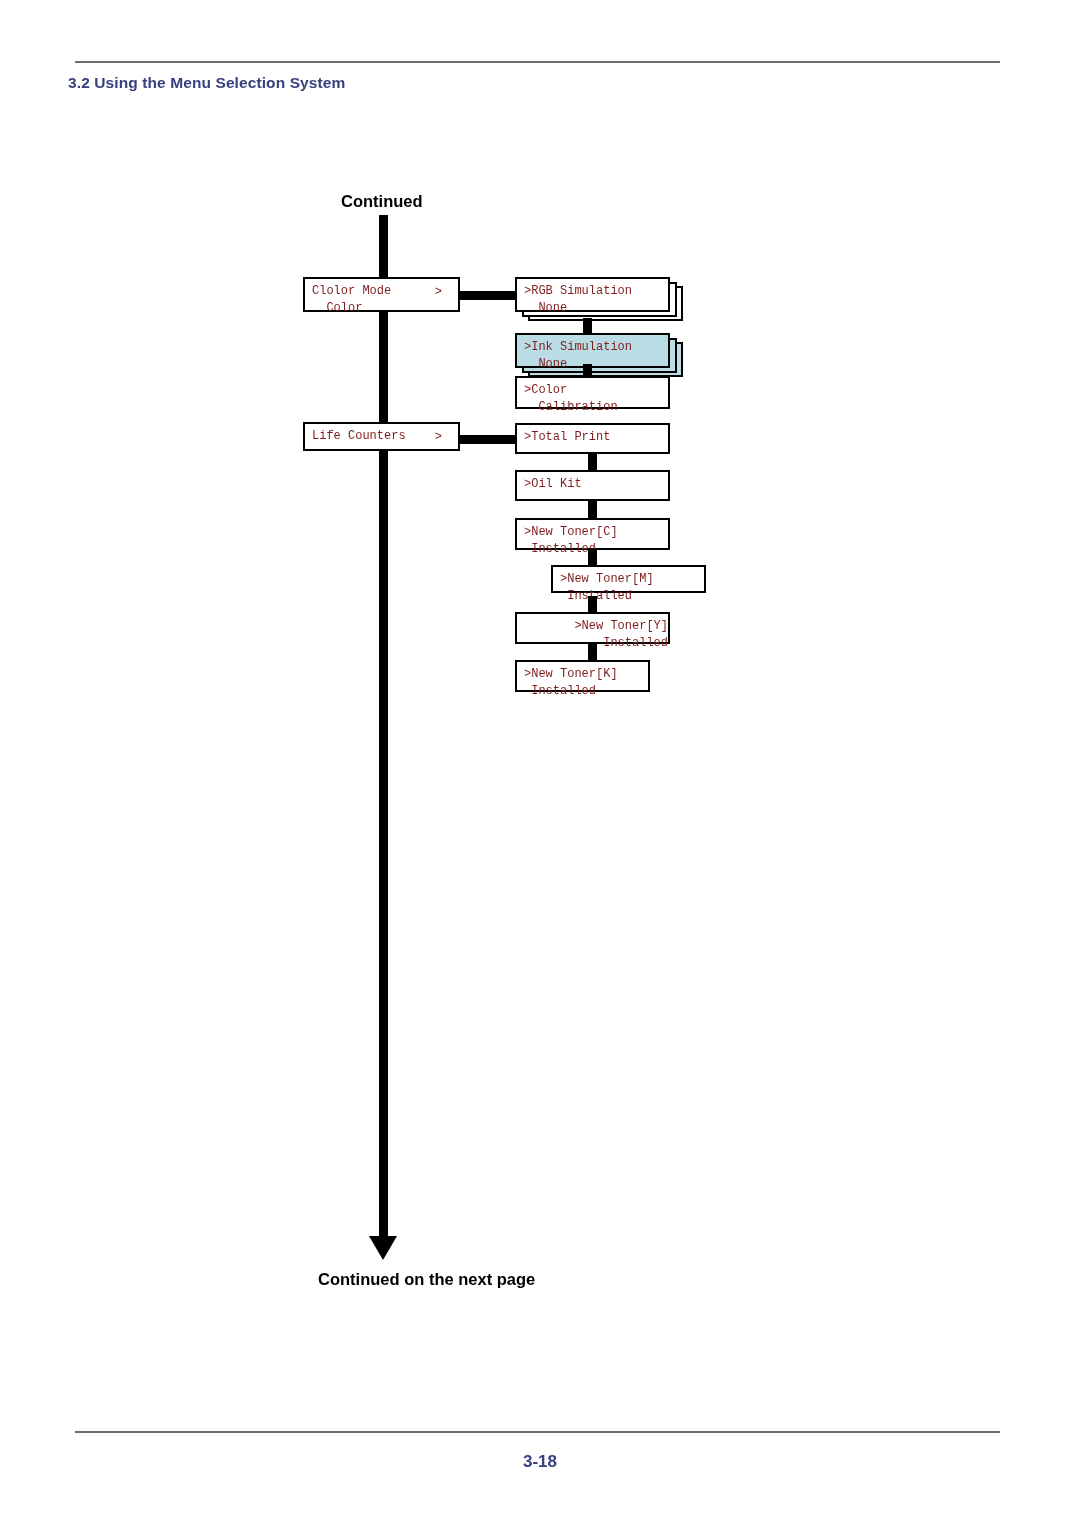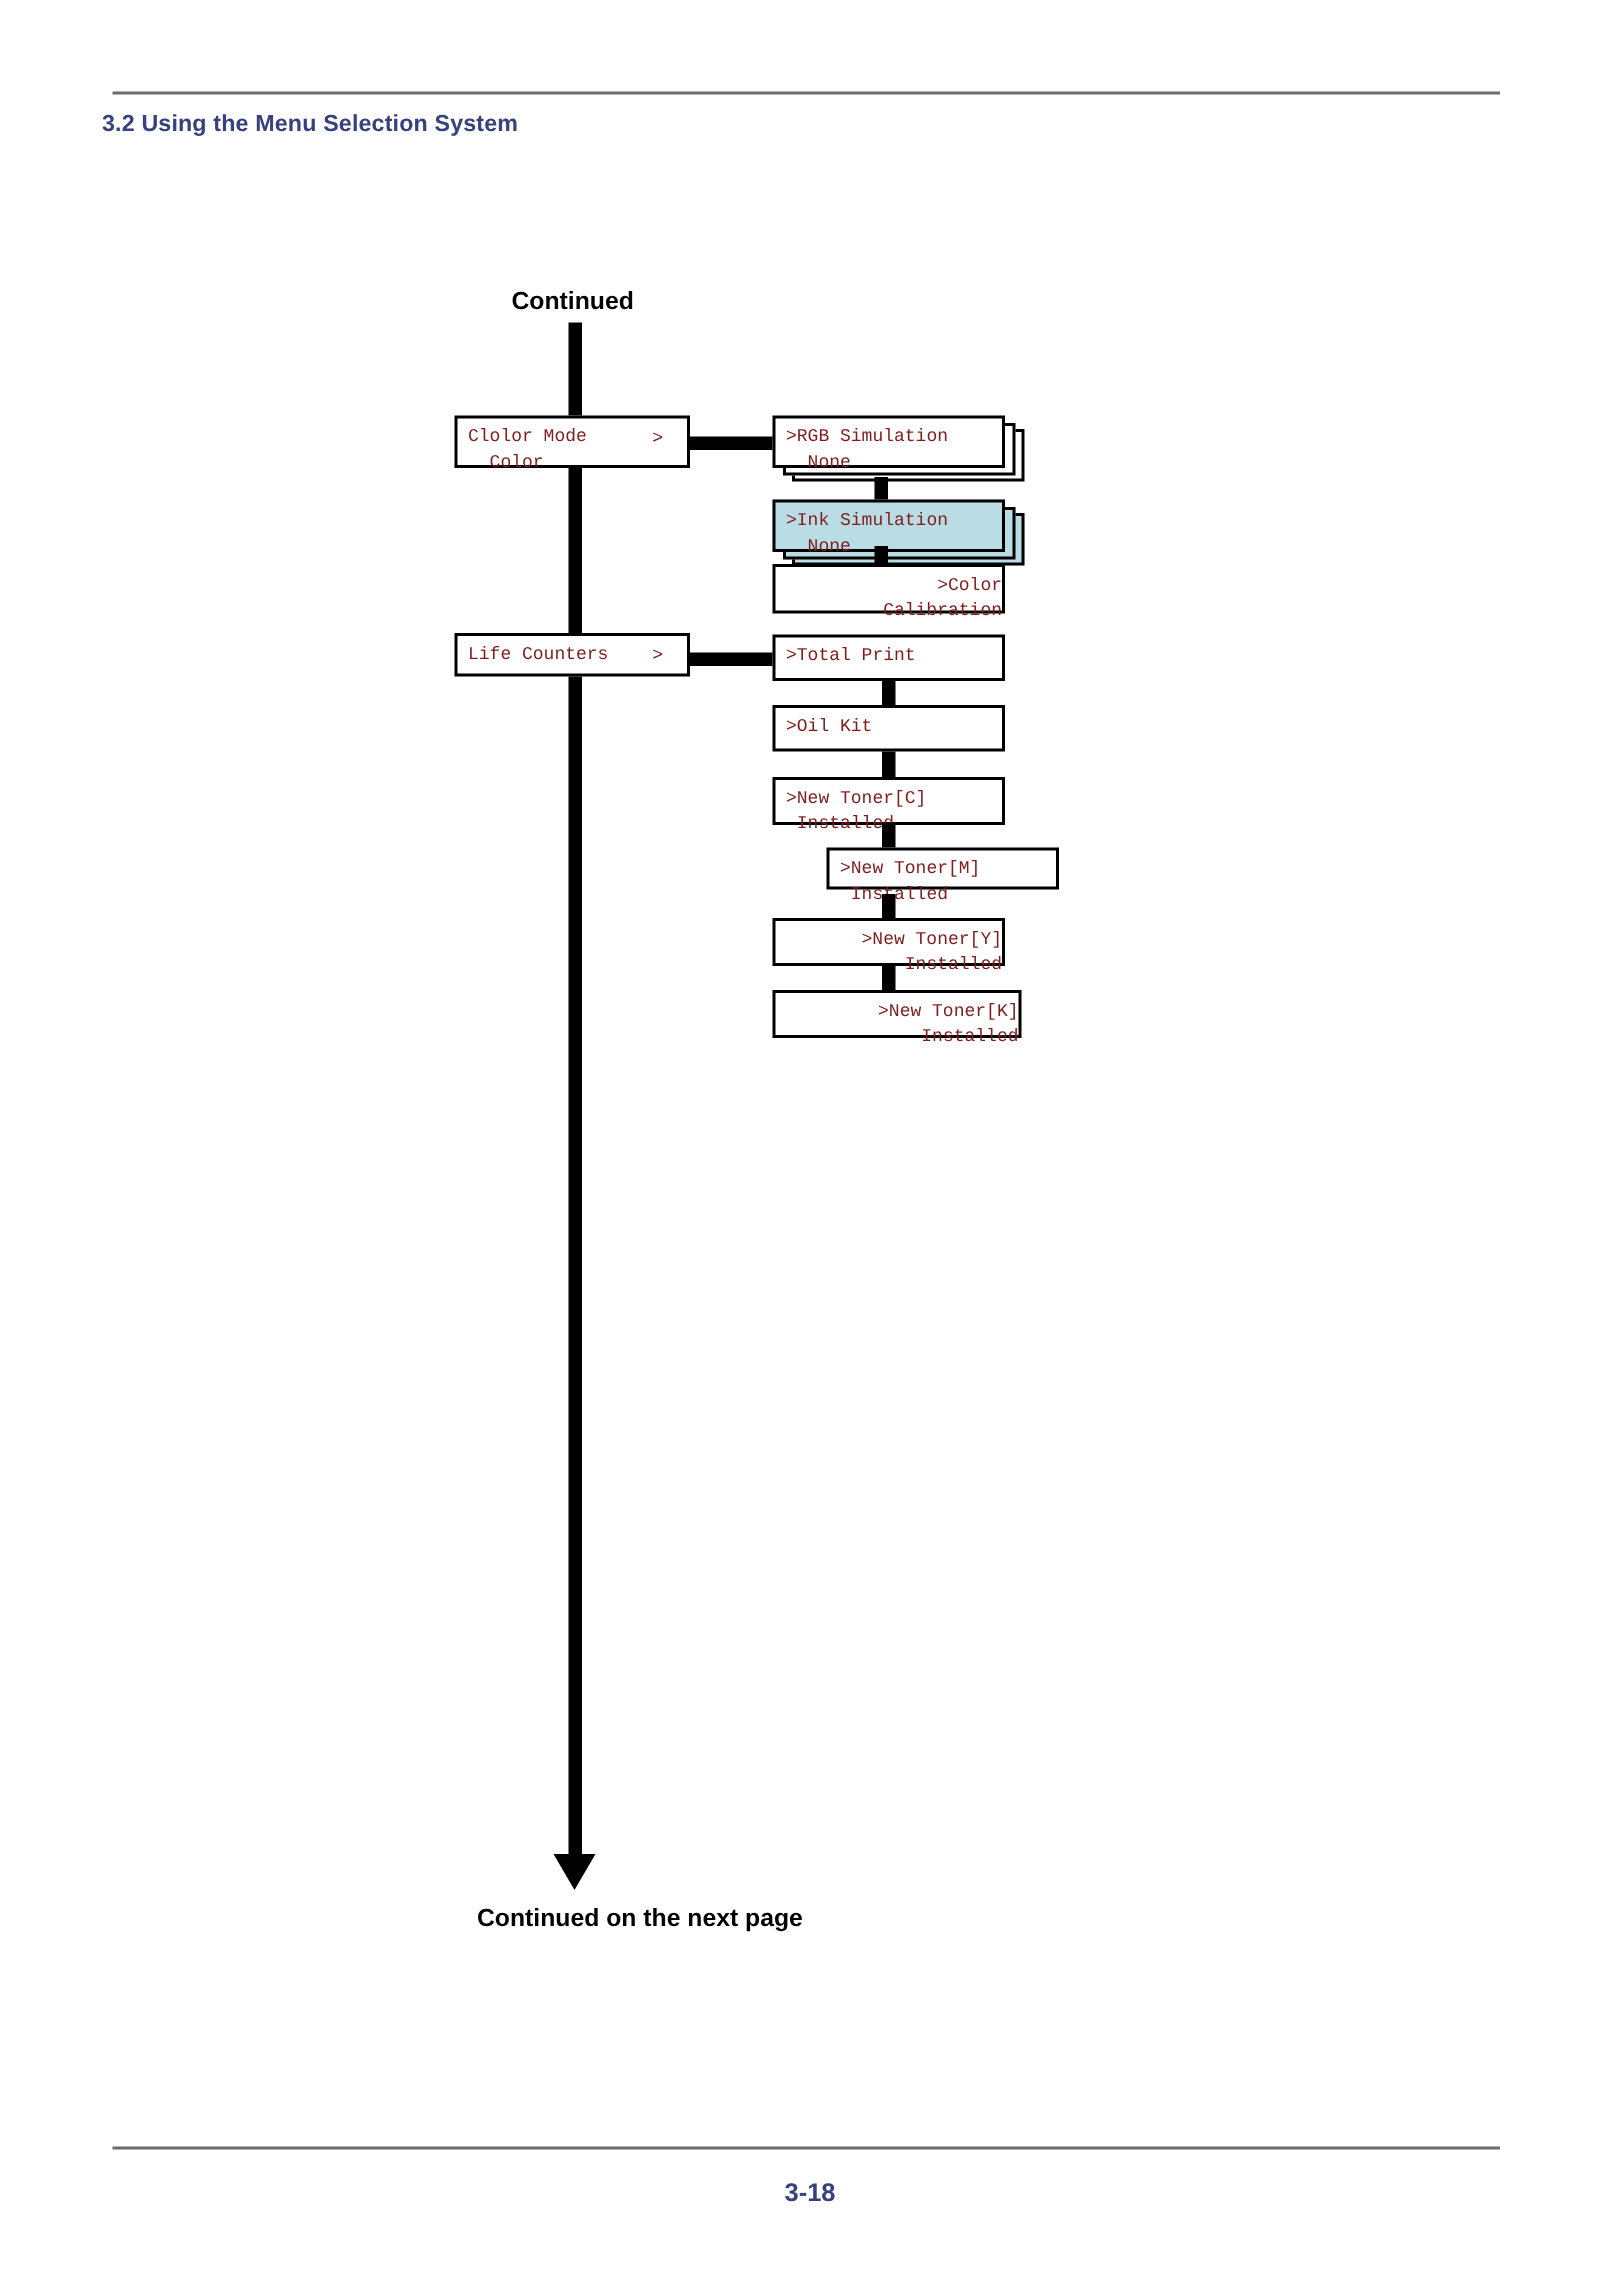--- a/index.html
+++ b/index.html
@@ -175,21 +175,21 @@
     <span class="ln">  None</span>
   </div>
 
   <div class="stack s2 tinted" style="left:528px; top:342px; width:155px; height:35px;"></div>
   <div class="stack tinted" style="left:522px; top:338px; width:155px; height:35px;"></div>
   <div class="lcdbox tinted" id="box-ink-simulation" style="left:515px; top:333px; width:155px; height:35px;">
     <span class="ln">&gt;Ink Simulation</span>
     <span class="ln">  None</span>
   </div>
 
-  <div class="lcdbox" id="box-color-calibration" style="left:515px; top:376px; width:155px; height:33px;text-align:right;">
+  <div class="lcdbox" id="box-color-calibration" style="left:515px; top:376px; width:155px; height:33px;">
     <span class="ln">&gt;Color</span>
     <span class="ln">  Calibration</span>
   </div>
 
   <div class="lcdbox" id="box-total-print" style="left:515px; top:423px; width:155px; height:31px;">
     <span class="ln">&gt;Total Print</span>
   </div>
 
   <div class="lcdbox" id="box-oil-kit" style="left:515px; top:470px; width:155px; height:31px;">
     <span class="ln">&gt;Oil Kit</span>
@@ -203,20 +203,20 @@
   <div class="lcdbox" id="box-new-toner-m" style="left:515px; top:565px; width:155px; height:16px;margin-left:36px;">
     <span class="ln">&gt;New Toner[M]</span>
     <span class="ln"> Installed</span>
   </div>
 
   <div class="lcdbox" id="box-new-toner-y" style="left:515px; top:612px; width:155px; height:32px;text-align:right;">
     <span class="ln">&gt;New Toner[Y]</span>
     <span class="ln"> Installed</span>
   </div>
 
-  <div class="lcdbox" id="box-new-toner-k" style="left:515px; top:660px; width:166px; height:32px;text-align:right;">
+  <div class="lcdbox" id="box-new-toner-k" style="left:515px; top:660px; width:135px; height:32px;">
     <span class="ln">&gt;New Toner[K]</span>
     <span class="ln"> Installed</span>
   </div>
 
   <div class="caption" id="caption-continued-next">Continued on the next page</div>
 
 </div>
 
 </body></html>

